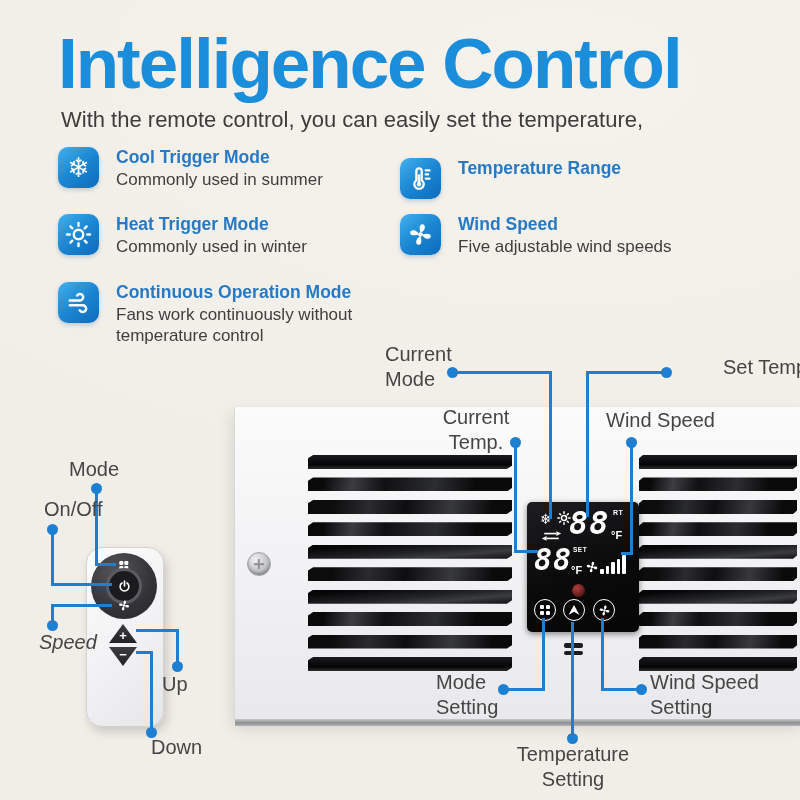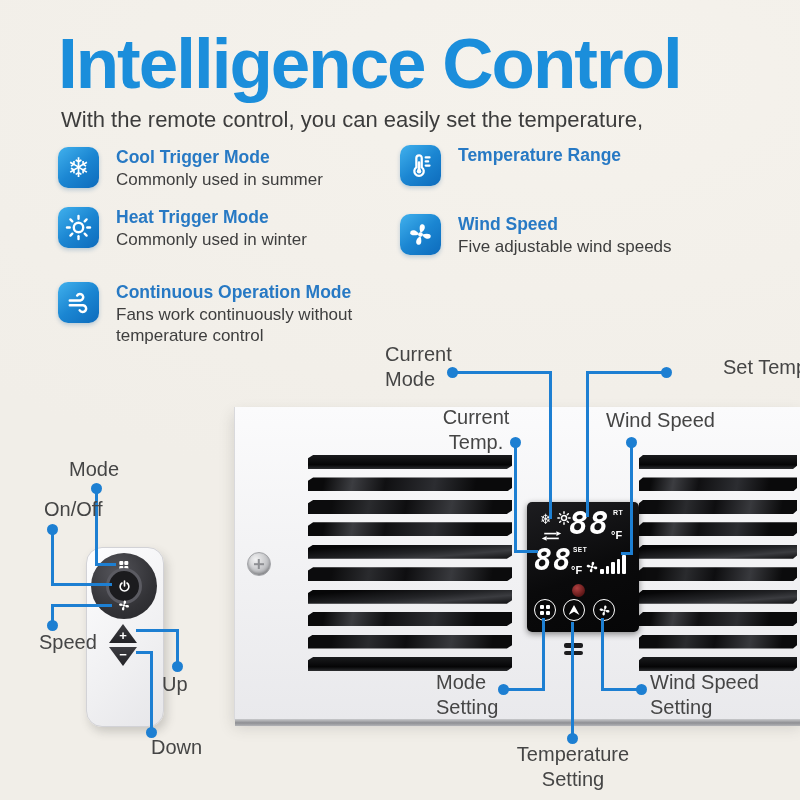--- a/index.html
+++ b/index.html
@@ -98,21 +98,21 @@
   <div class="feature" style="left:58px;top:147px;width:330px;">
     <div class="fIcon">
         <span class="snow">❄</span>
       </div>
     <div>
       <div class="fTitle">Cool Trigger Mode</div>
       <div class="fDesc">Commonly used in summer</div>
     </div>
   </div>
 
-  <div class="feature" style="left:58px;top:207px;width:330px;">
+  <div class="feature" style="left:58px;top:214px;width:330px;">
     <div class="fIcon">
       <svg width="27" height="27" viewBox="0 0 24 24" fill="none" stroke="#fff" stroke-width="2.1" stroke-linecap="round">
         <circle cx="12" cy="12" r="4.2"></circle>
         <line x1="12" y1="1.8" x2="12" y2="4.2"></line>
           <line x1="12" y1="19.8" x2="12" y2="22.2"></line>
         <line x1="1.8" y1="12" x2="4.2" y2="12"></line>
           <line x1="19.8" y1="12" x2="22.2" y2="12"></line>
         <line x1="4.8" y1="4.8" x2="6.5" y2="6.5"></line>
           <line x1="17.5" y1="17.5" x2="19.2" y2="19.2"></line>
         <line x1="4.8" y1="19.2" x2="6.5" y2="17.5"></line>
@@ -131,21 +131,21 @@
         <path d="M3.5 9.6h9.8a3 3 0 1 0-3-4.5"></path>
         <path d="M3.5 14h12.3a3.2 3.2 0 1 1-3.2 4.7"></path>
       </svg>
     </div>
     <div style="width:268px;">
       <div class="fTitle">Continuous Operation Mode</div>
       <div class="fDesc">Fans work continuously without temperature control</div>
     </div>
   </div>
 
-  <div class="feature" style="left:400px;top:145px;width:340px;">
+  <div class="feature" style="left:400px;top:158px;width:340px;">
     <div class="fIcon">
       <svg width="27" height="27" viewBox="0 0 24 24" fill="none" stroke="#fff" stroke-width="2" stroke-linecap="round">
         <path d="M8.3 13.6V5.3a2.4 2.4 0 0 1 4.8 0v8.3a4.2 4.2 0 1 1-4.8 0z"></path>
         <circle cx="10.7" cy="17" r="2" fill="#fff" stroke="none"></circle>
         <line x1="10.7" y1="9.5" x2="10.7" y2="15.5" stroke-width="2.4"></line>
         <line x1="16.6" y1="4.8" x2="20" y2="4.8"></line>
         <line x1="16.6" y1="8.4" x2="18.8" y2="8.4"></line>
         <line x1="16.6" y1="12" x2="20" y2="12"></line>
       </svg>
     </div>
@@ -379,17 +379,17 @@
     <div>Wind Speed</div>
       <div>Setting</div>
   </div>
   <div class="lbl center" style="left:498px;top:742px;width:150px;">
     <div>Temperature</div>
       <div>Setting</div>
   </div>
 
   <div class="lbl" style="left:69px;top:457px;">Mode</div>
   <div class="lbl" style="left:44px;top:497px;">On/Off</div>
-  <div class="lbl" style="left:39px;top:630px;">Speed</div>
+  <div class="lbl" style="left:39px;top:630px;font-style:italic;">Speed</div>
   <div class="lbl" style="left:162px;top:672px;">Up</div>
   <div class="lbl" style="left:122px;top:735px;margin-left:29px;">Down</div>
 
 </div>
 
 </body></html>

